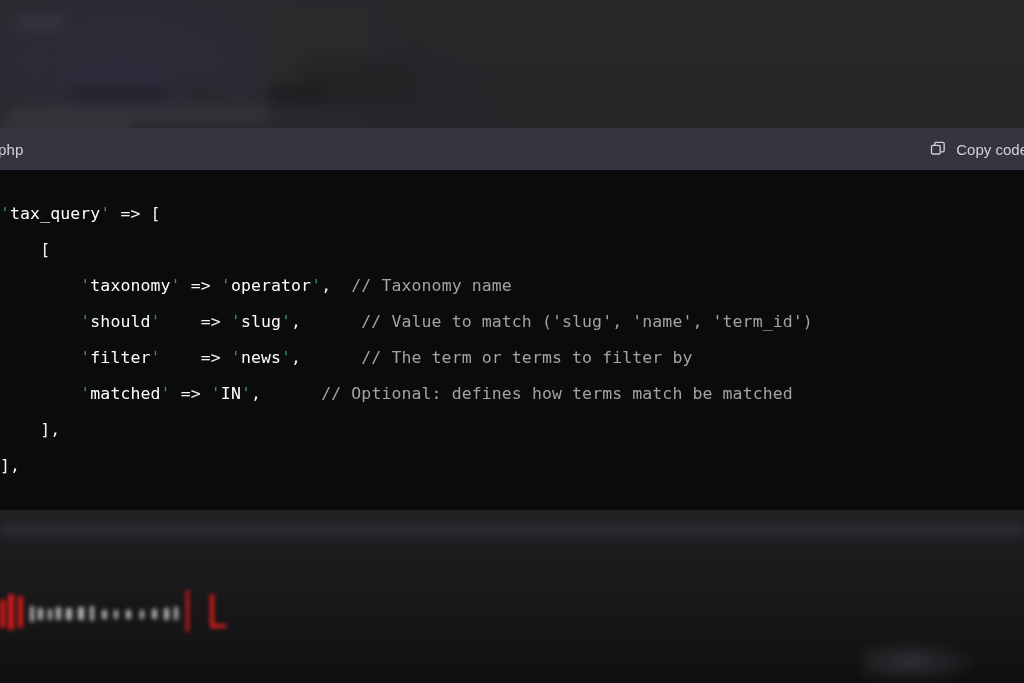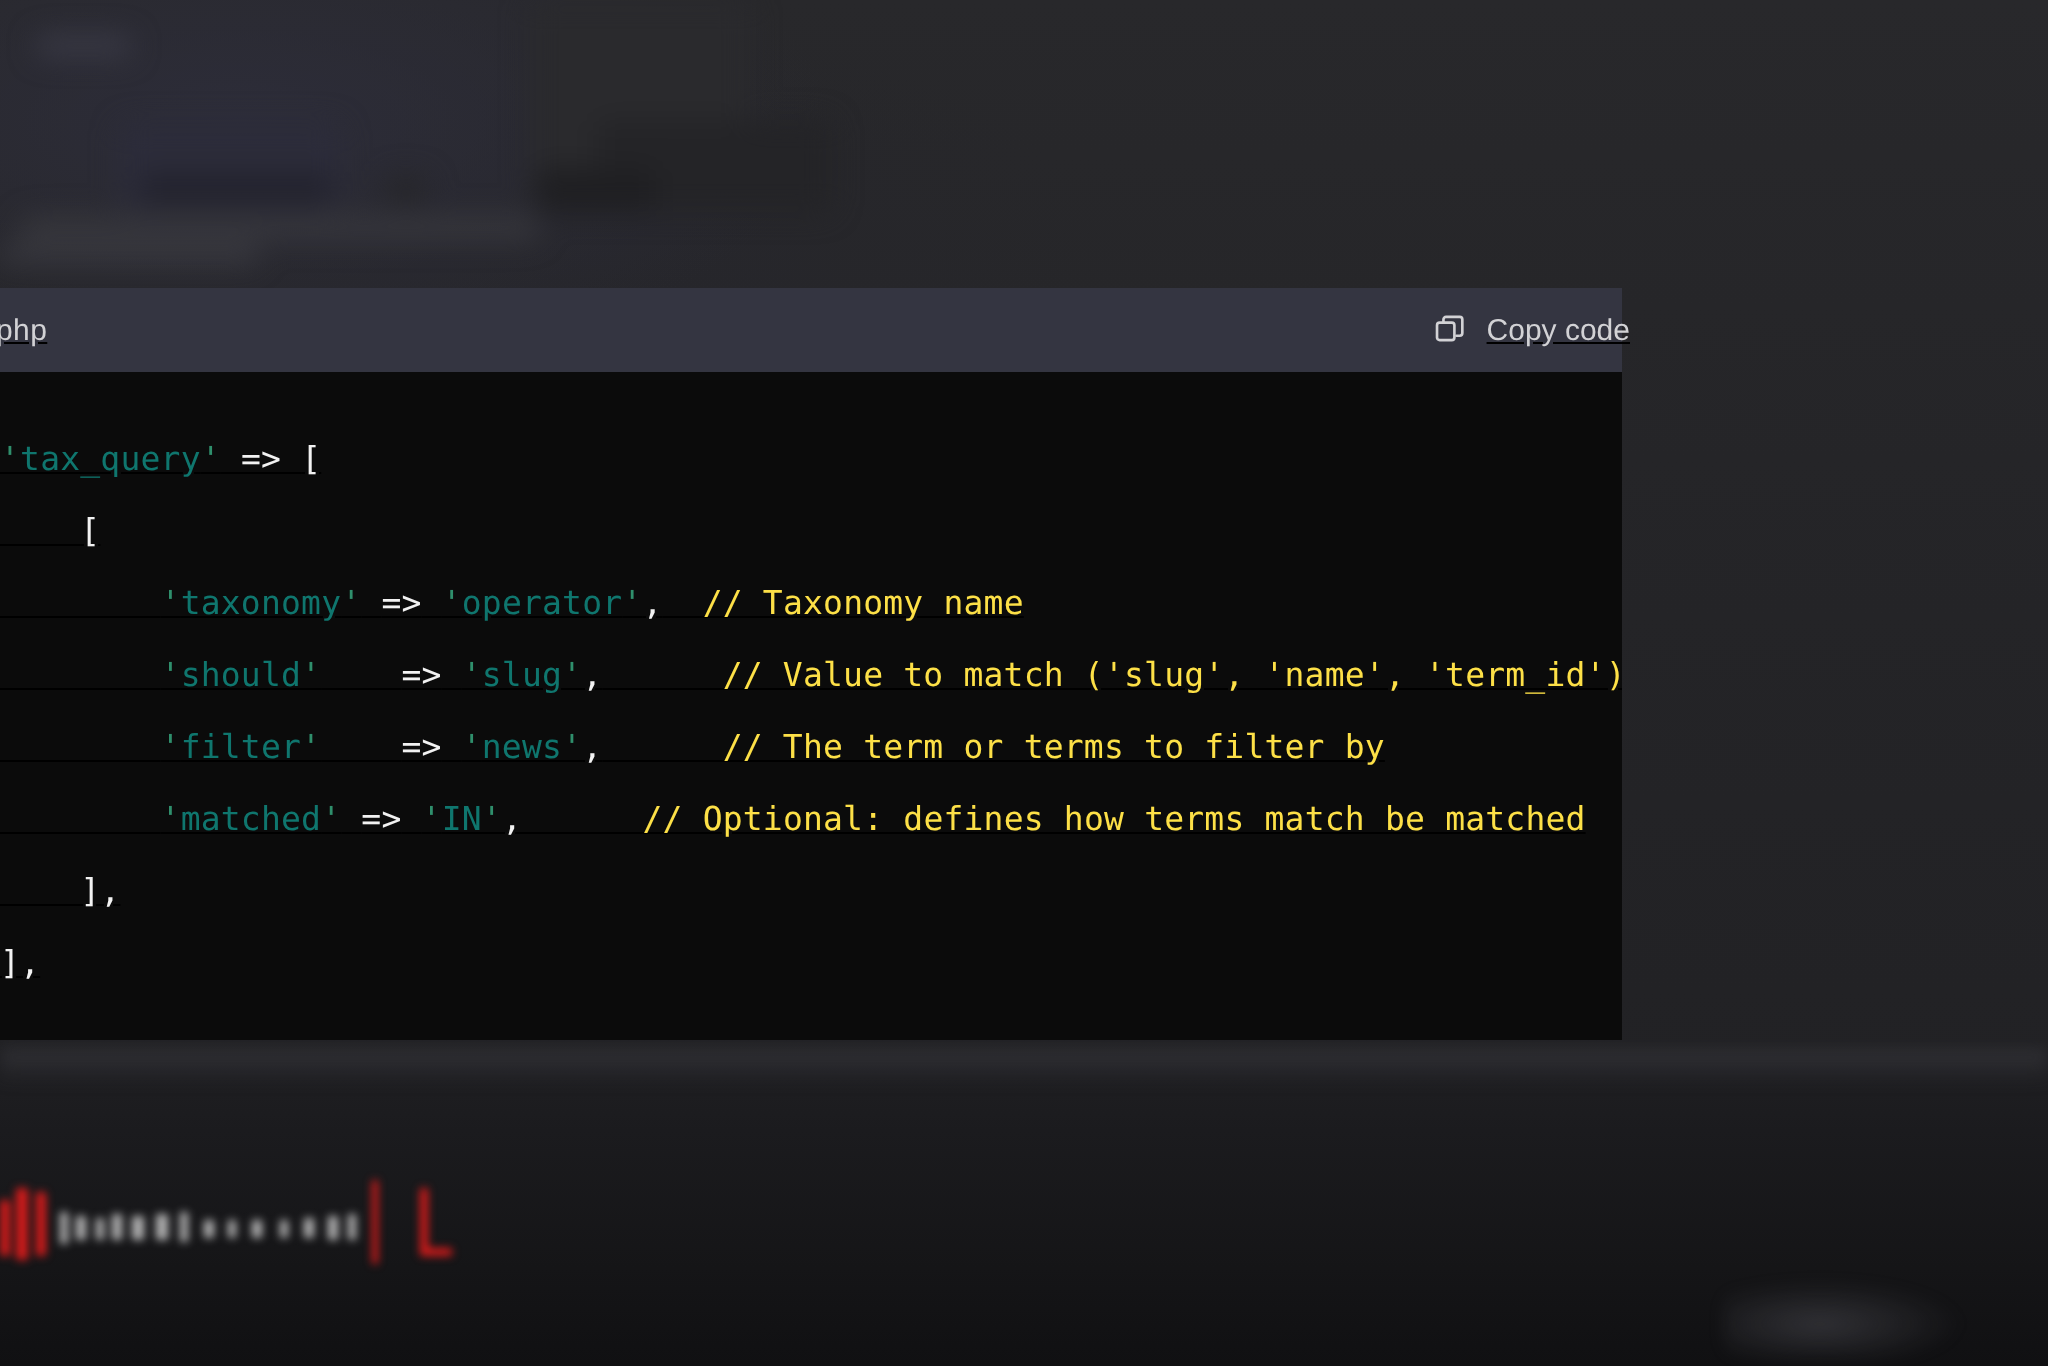--- a/index.html
+++ b/index.html
@@ -68,24 +68,23 @@
     position: absolute;
     left: 862px; top: 640px;
     width: 120px; height: 40px;
     background: radial-gradient(ellipse at 40% 55%, rgba(120,120,130,0.30) 0%, rgba(40,40,46,0.0) 70%);
     filter: blur(4px);
   }
 
   
   #code-block {
     position: absolute;
-    left: 0; top: 144px;
-    width: 811px;
+    left: 0; top: 128px;
+    width: 1024px;
     height: 382px;
-    text-decoration: underline;
   }
   #code-header {
     height: 42px;
     background: #343541;
     display: flex;
     align-items: center;
     justify-content: space-between;
     padding: 0 14px 0 0;
     box-sizing: border-box;
   }
@@ -119,25 +118,25 @@
   pre#code-text {
     margin: 0;
     padding: 0;
     font-family: "DejaVu Sans Mono", "Liberation Mono", monospace;
     font-size: 16.5px;
     line-height: 36px;
     color: #e6e6e6;
     white-space: pre;
     letter-spacing: 0.1px;
   }
-  .tok-str   { color: #0f766e; }
+  .tok-str   { color: #ffffff; }
   .tok-quote { color: #2f8f6c; }
   .tok-punct { color: #f2f2f2; }
   .tok-op    { color: #f2f2f2; }
-  .tok-cmt   { color: #fde047; }
+  .tok-cmt   { color: #a3a3a3; }
 </style>
 </head>
 <body>
 
 <div id="screen-photo">
 
   <div id="top-blur-band">
     <div class="blur-blob" style="left:18px; top:18px; width:48px; height:10px; background:#3a3a46;"></div>
     <div class="blur-blob" style="left:60px; top:62px; width:110px; height:42px; background:#2c2c3a;"></div>
     <div class="blur-blob" style="left:70px; top:86px; width:96px; height:16px; background:#23232e;"></div>

